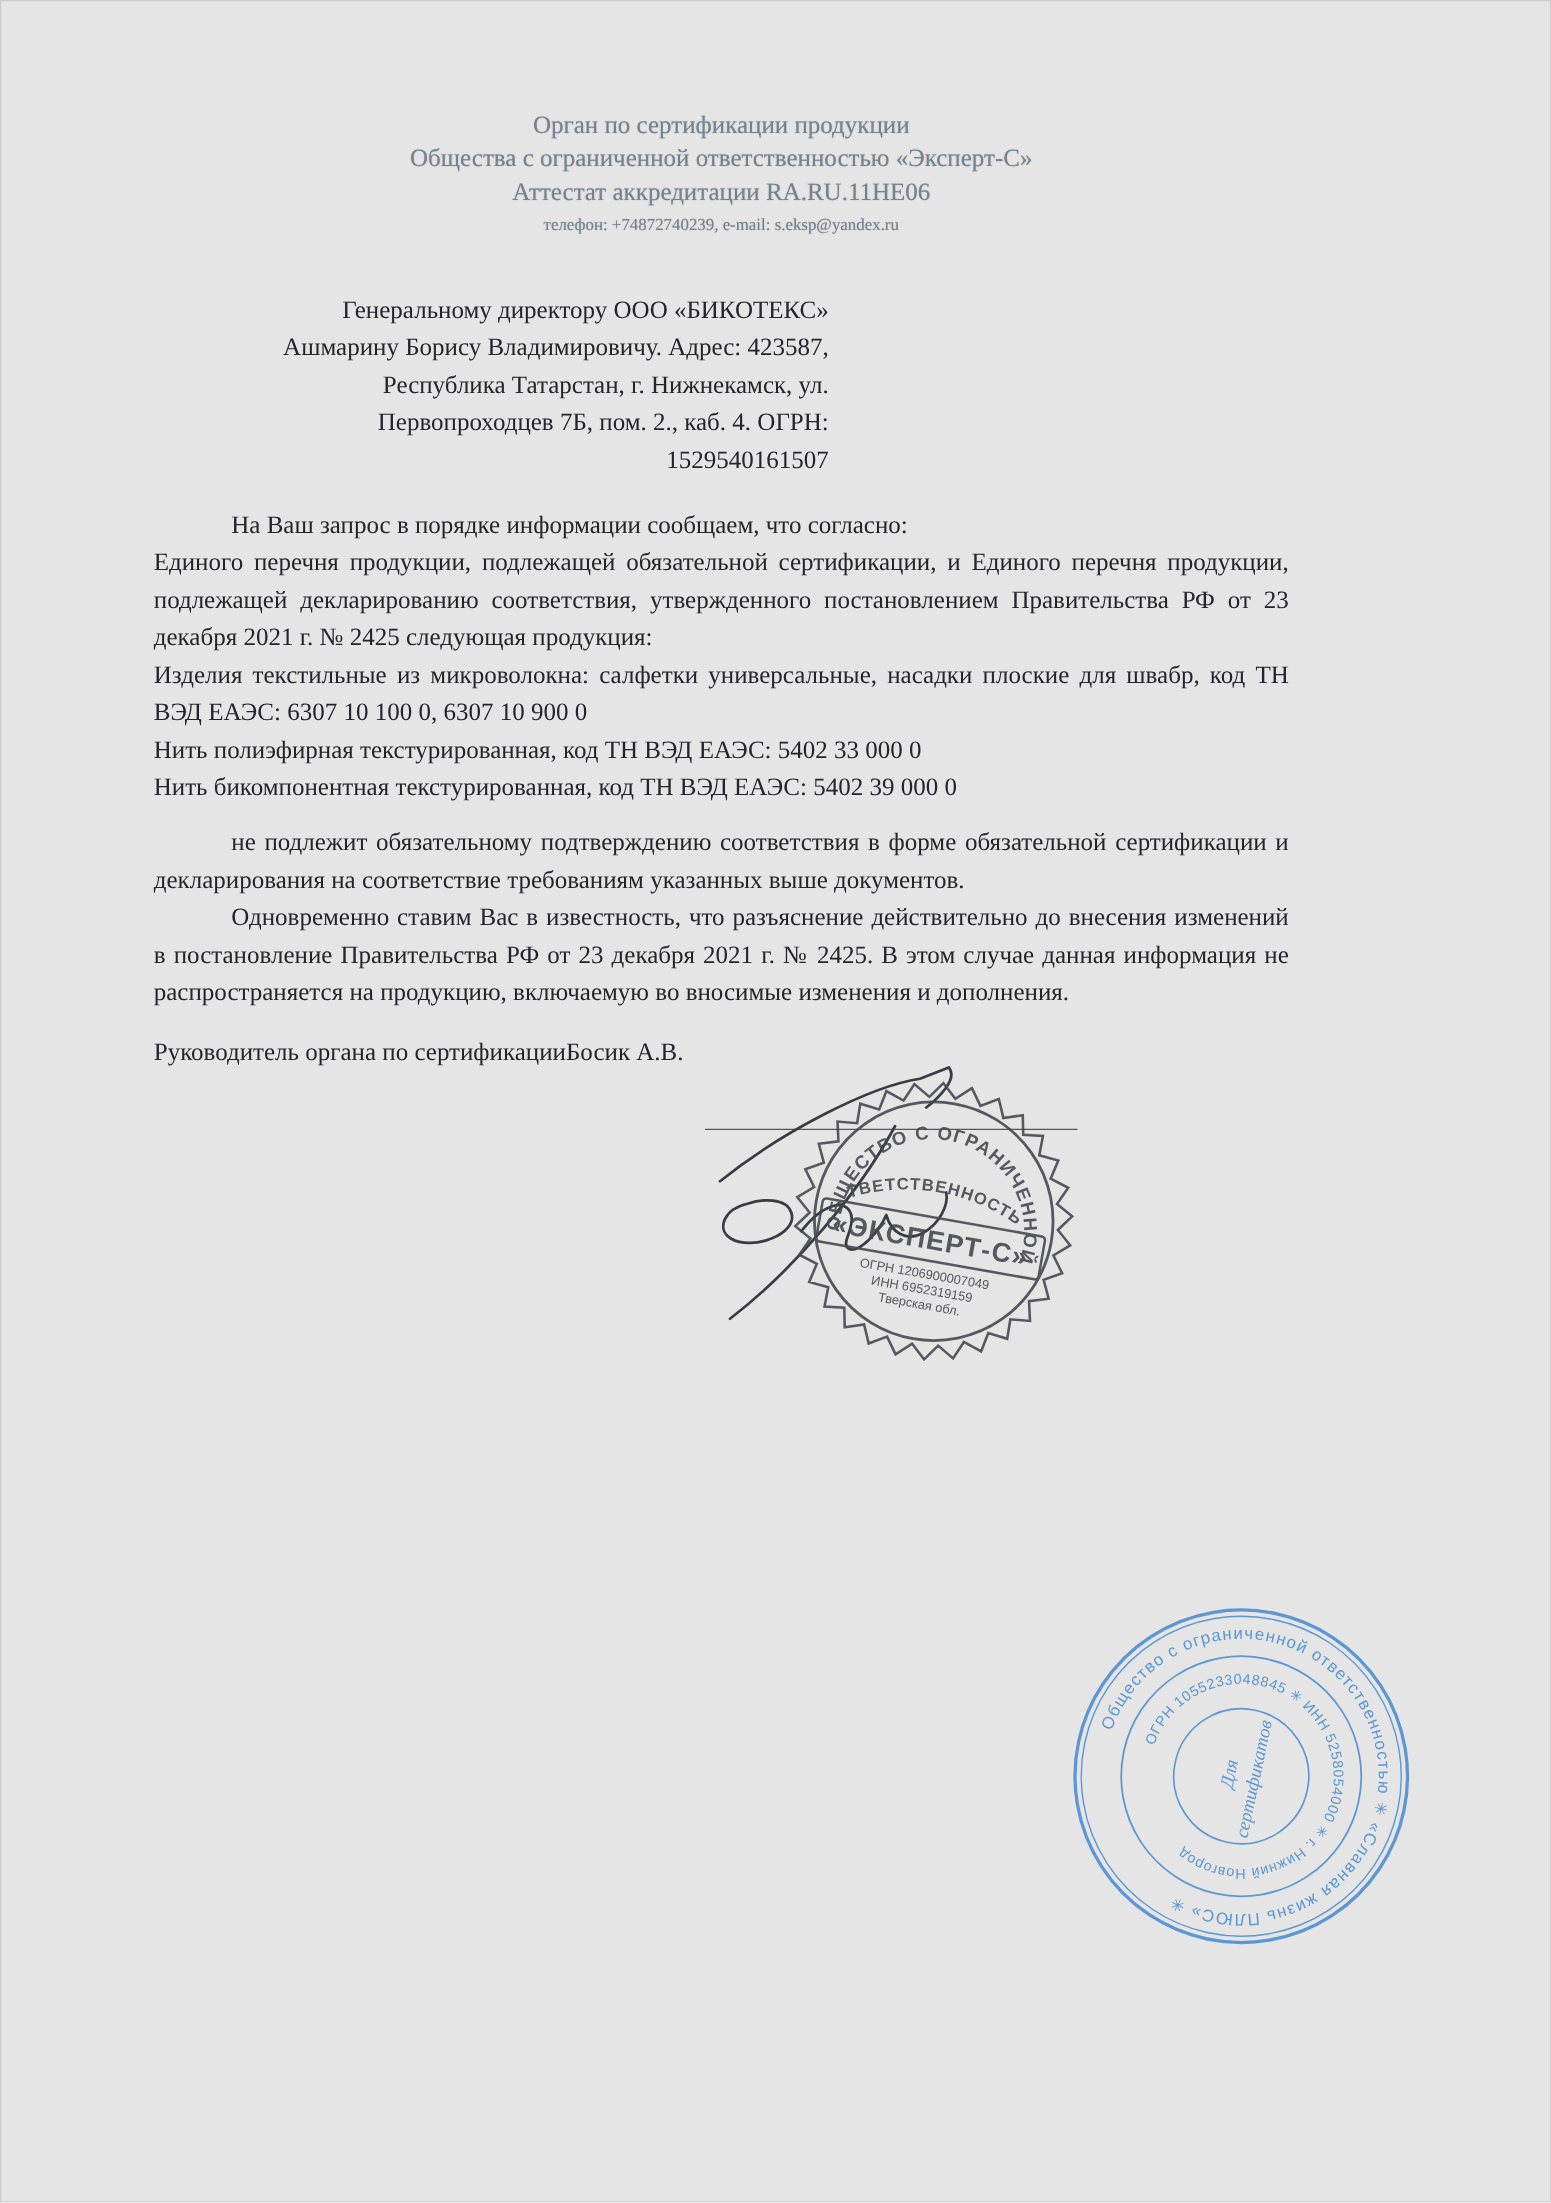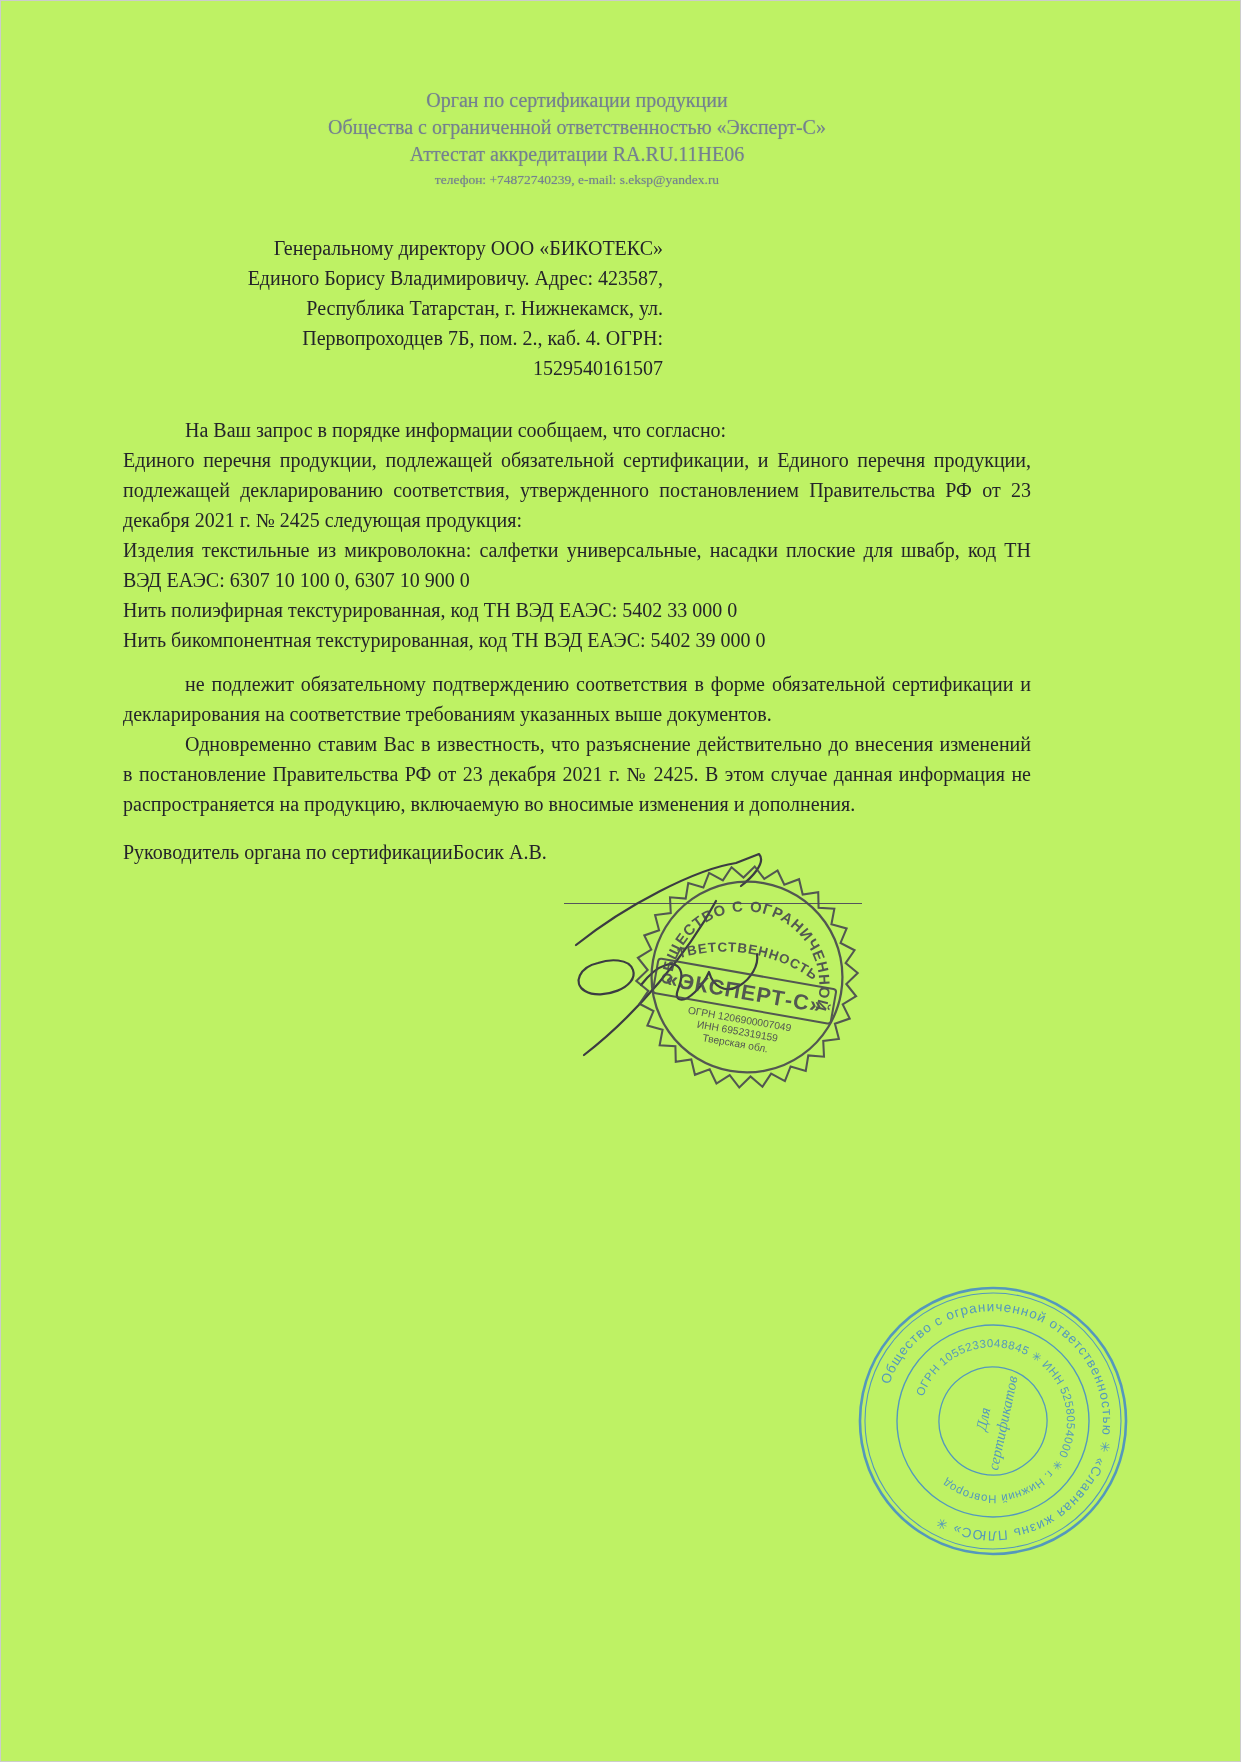--- a/index.html
+++ b/index.html
@@ -1,19 +1,19 @@
 <!DOCTYPE html>
 <html><head>
 <meta charset="utf-8">
 <style>
   html,body{margin:0;padding:0;background:#ffffff;}
   .page{
     position:relative;
     width:1241px;height:1762px;
-    background:#bef264;
+    background:#e5e5e5;
     box-sizing:border-box;
     border:1px solid #cccccc;
     font-family:"Liberation Serif","DejaVu Serif",serif;
     color:#24242a;
     overflow:hidden;
   }
   .content{
     position:absolute;left:122px;top:0;width:908px;
     font-size:20px;line-height:30px;
   }
@@ -27,21 +27,21 @@
   .letterhead .lh-big{font-size:20px;line-height:27px;}
   .letterhead .lh-small{font-size:13.5px;line-height:19px;margin-top:2px;}
   
   .ref-row{
     margin-top:44px;
     display:flex;justify-content:space-between;align-items:flex-start;
   }
   .ref-left div{white-space:nowrap;}
   .addressee{width:540px;text-align:right;}
   
-  .body-block{margin-top:32px;}
+  .body-block{margin-top:22px;}
   .body-block p{margin:0;text-align:justify;}
   .indent{text-indent:62px;}
   .gap-top{margin-top:14px !important;}
   
   .sig-row{
     margin-top:18px;
     display:flex;justify-content:flex-start;
   }
   .sig-line{
     position:absolute;left:563px;top:902px;width:298px;height:0;
@@ -62,21 +62,21 @@
     <div class="letterhead">
       <div class="lh-big">Орган по сертификации продукции</div>
       <div class="lh-big">Общества с ограниченной ответственностью «Эксперт-С»</div>
       <div class="lh-big">Аттестат аккредитации RA.RU.11HE06</div>
       <div class="lh-small">телефон: +74872740239, e-mail: s.eksp@yandex.ru</div>
     </div>
 
     <div class="ref-row">
       <div class="addressee">
         <div>Генеральному директору ООО «БИКОТЕКС»</div>
-        <div>Единого Борису Владимировичу. Адрес: 423587,</div>
+        <div>Ашмарину Борису Владимировичу. Адрес: 423587,</div>
         <div>Республика Татарстан, г. Нижнекамск, ул.</div>
         <div>Первопроходцев 7Б, пом. 2., каб. 4. ОГРН:</div>
         <div>1529540161507</div>
       </div>
     </div>
 
     <div class="body-block">
       <p class="indent">На Ваш запрос в порядке информации сообщаем, что согласно:</p>
       <p>Единого перечня продукции, подлежащей обязательной сертификации, и Единого перечня продукции, подлежащей декларированию соответствия, утвержденного постановлением Правительства РФ от 23 декабря 2021 г. № 2425 следующая продукция:</p>
       <p>Изделия текстильные из микроволокна: салфетки универсальные, насадки плоские для швабр, код ТН ВЭД ЕАЭС: 6307 10 100 0, 6307 10 900 0</p>

